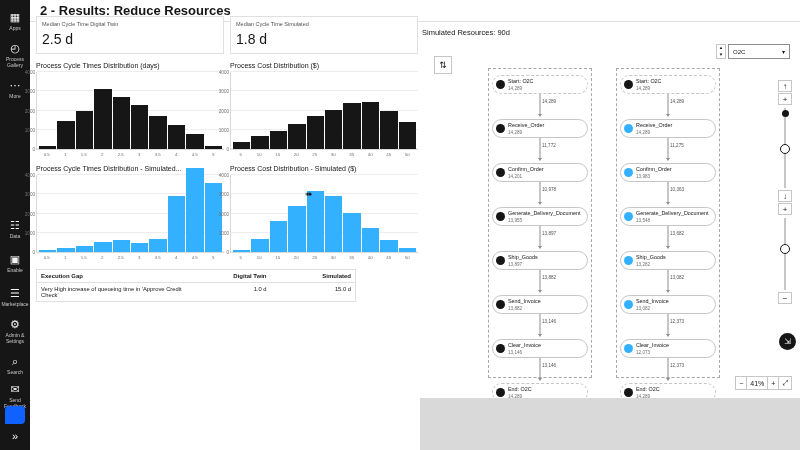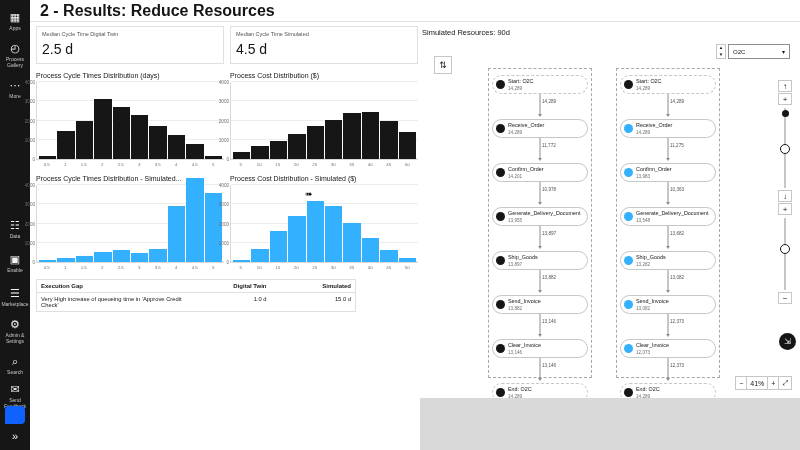--- a/index.html
+++ b/index.html
@@ -40,25 +40,25 @@
     width:20px; height:18px; border-radius:4px 4px 4px 0;
     background:#0f62fe;
   }
 
   
   .header {
     position:absolute; left:30px; top:0; width:770px; height:22px;
     border-bottom:1px solid #e0e0e0; background:#fff;
     display:flex; align-items:center; padding-left:10px;
   }
-  .header .title { font-size:16px; font-weight:700; color:#161616; }
+  .header .title { font-size:13px; font-weight:700; color:#161616; }
 
   
   .panel {
-    position:absolute; left:36px; top:26px; width:382px; height:320px;
+    position:absolute; left:36px; top:16px; width:382px; height:320px;
   }
   .kpis { display:flex; gap:6px; }
   .kpi {
     flex:1 1 0; border:1px solid #e0e0e0; background:#fff;
     padding:4px 5px 5px 5px; height:38px;
   }
   .kpi .k-label { font-size:5.5px; color:#525252; line-height:7px; }
   .kpi .k-value { font-size:14px; font-weight:400; color:#161616; margin-top:4px; line-height:15px; }
 
   .charts { margin-top:8px; }
@@ -270,21 +270,21 @@
 
   <div class="panel">
 
     <div class="kpis">
       <div class="kpi">
         <div class="k-label">Median Cycle Time Digital Twin</div>
         <div class="k-value">2.5 d</div>
       </div>
       <div class="kpi">
         <div class="k-label">Median Cycle Time Simulated</div>
-        <div class="k-value">4.5 d</div>
+        <div class="k-value">1.8 d</div>
       </div>
     </div>
 
     <div class="charts">
       <div class="chart-row">
         <div class="chart-box">
           <div class="chart-title">Process Cycle Times Distribution (days)</div>
           <div class="plot" id="plot0">
               <div class="grid-line" style="bottom: 0%;"></div>
               <div class="ylab" style="bottom: 0%; top: auto; transform: translateY(50%);">0</div>

